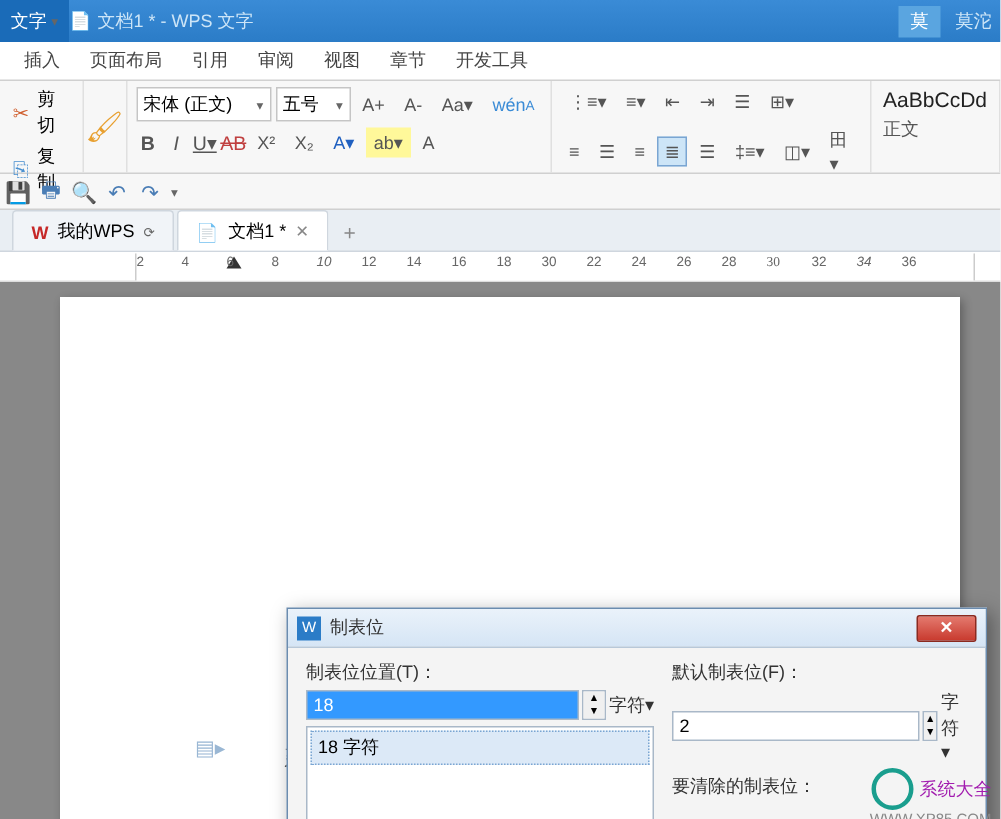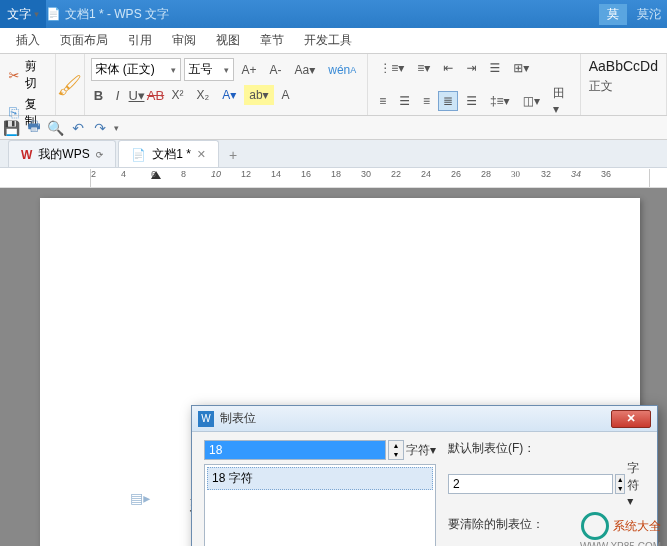--- a/index.html
+++ b/index.html
@@ -68,21 +68,21 @@
 .spin-wrap{display:flex;align-items:center;gap:2px}
 .spin-input{flex:1;border:1px solid #a9b8c8;background:#fff;padding:2px 4px;height:20px}
 .spin-btns{width:16px;height:20px;border:1px solid #a9b8c8;display:flex;flex-direction:column}
 .spin-btns span{flex:1;display:flex;align-items:center;justify-content:center;font-size:7px;background:#f0f0f0;cursor:pointer}
 .unit-drop{color:#333;cursor:pointer}
 .listbox{border:1px solid #a9b8c8;background:#fff;height:94px;margin-top:4px;padding:2px}
 .list-item{padding:2px 4px;background:#dce9f7;border:1px dotted #7aa5d2}
 .u{text-decoration:underline}
 
 
-.watermark{position:absolute;right:6px;bottom:6px;display:flex;align-items:center;gap:4px;color:#c2410c;font-size:13px;pointer-events:none}
+.watermark{position:absolute;right:6px;bottom:6px;display:flex;align-items:center;gap:4px;color:#a21caf;font-size:13px;pointer-events:none}
 .wm-logo{width:28px;height:28px;border:3px solid #1a9e8e;border-radius:50%;position:relative}
 .wm-sub{position:absolute;right:6px;bottom:-6px;color:#888;font-size:10px}
 </style>
 </head>
 <body>
 
 <div class="title-bar">
   <div class="app-icon">
       <span>文字</span>
       <span class="chev" style="margin-left:3px">▾</span>
@@ -227,20 +227,21 @@
   <div class="overlay">
     <div class="dialog">
       <div class="dlg-title">
         <span class="dlg-ico">W</span>
         <span class="dlg-title-text">制表位</span>
         <span class="dlg-close">✕</span>
       </div>
       <div class="dlg-body">
         <div class="dlg-row">
           <div class="dlg-col" style="flex:1.2">
+            <span class="lbl">制表位位置(T)：</span>
             <div class="spin-wrap">
               <input class="spin-input" style="background: rgb(51, 153, 255); color: rgb(255, 255, 255);" value="18">
               <div class="spin-btns">
                   <span>▲</span>
                   <span>▼</span>
                 </div>
               <span class="unit-drop"><span>字符</span>▾</span>
             </div>
             <div class="listbox">
               <div class="list-item">18 字符</div>

